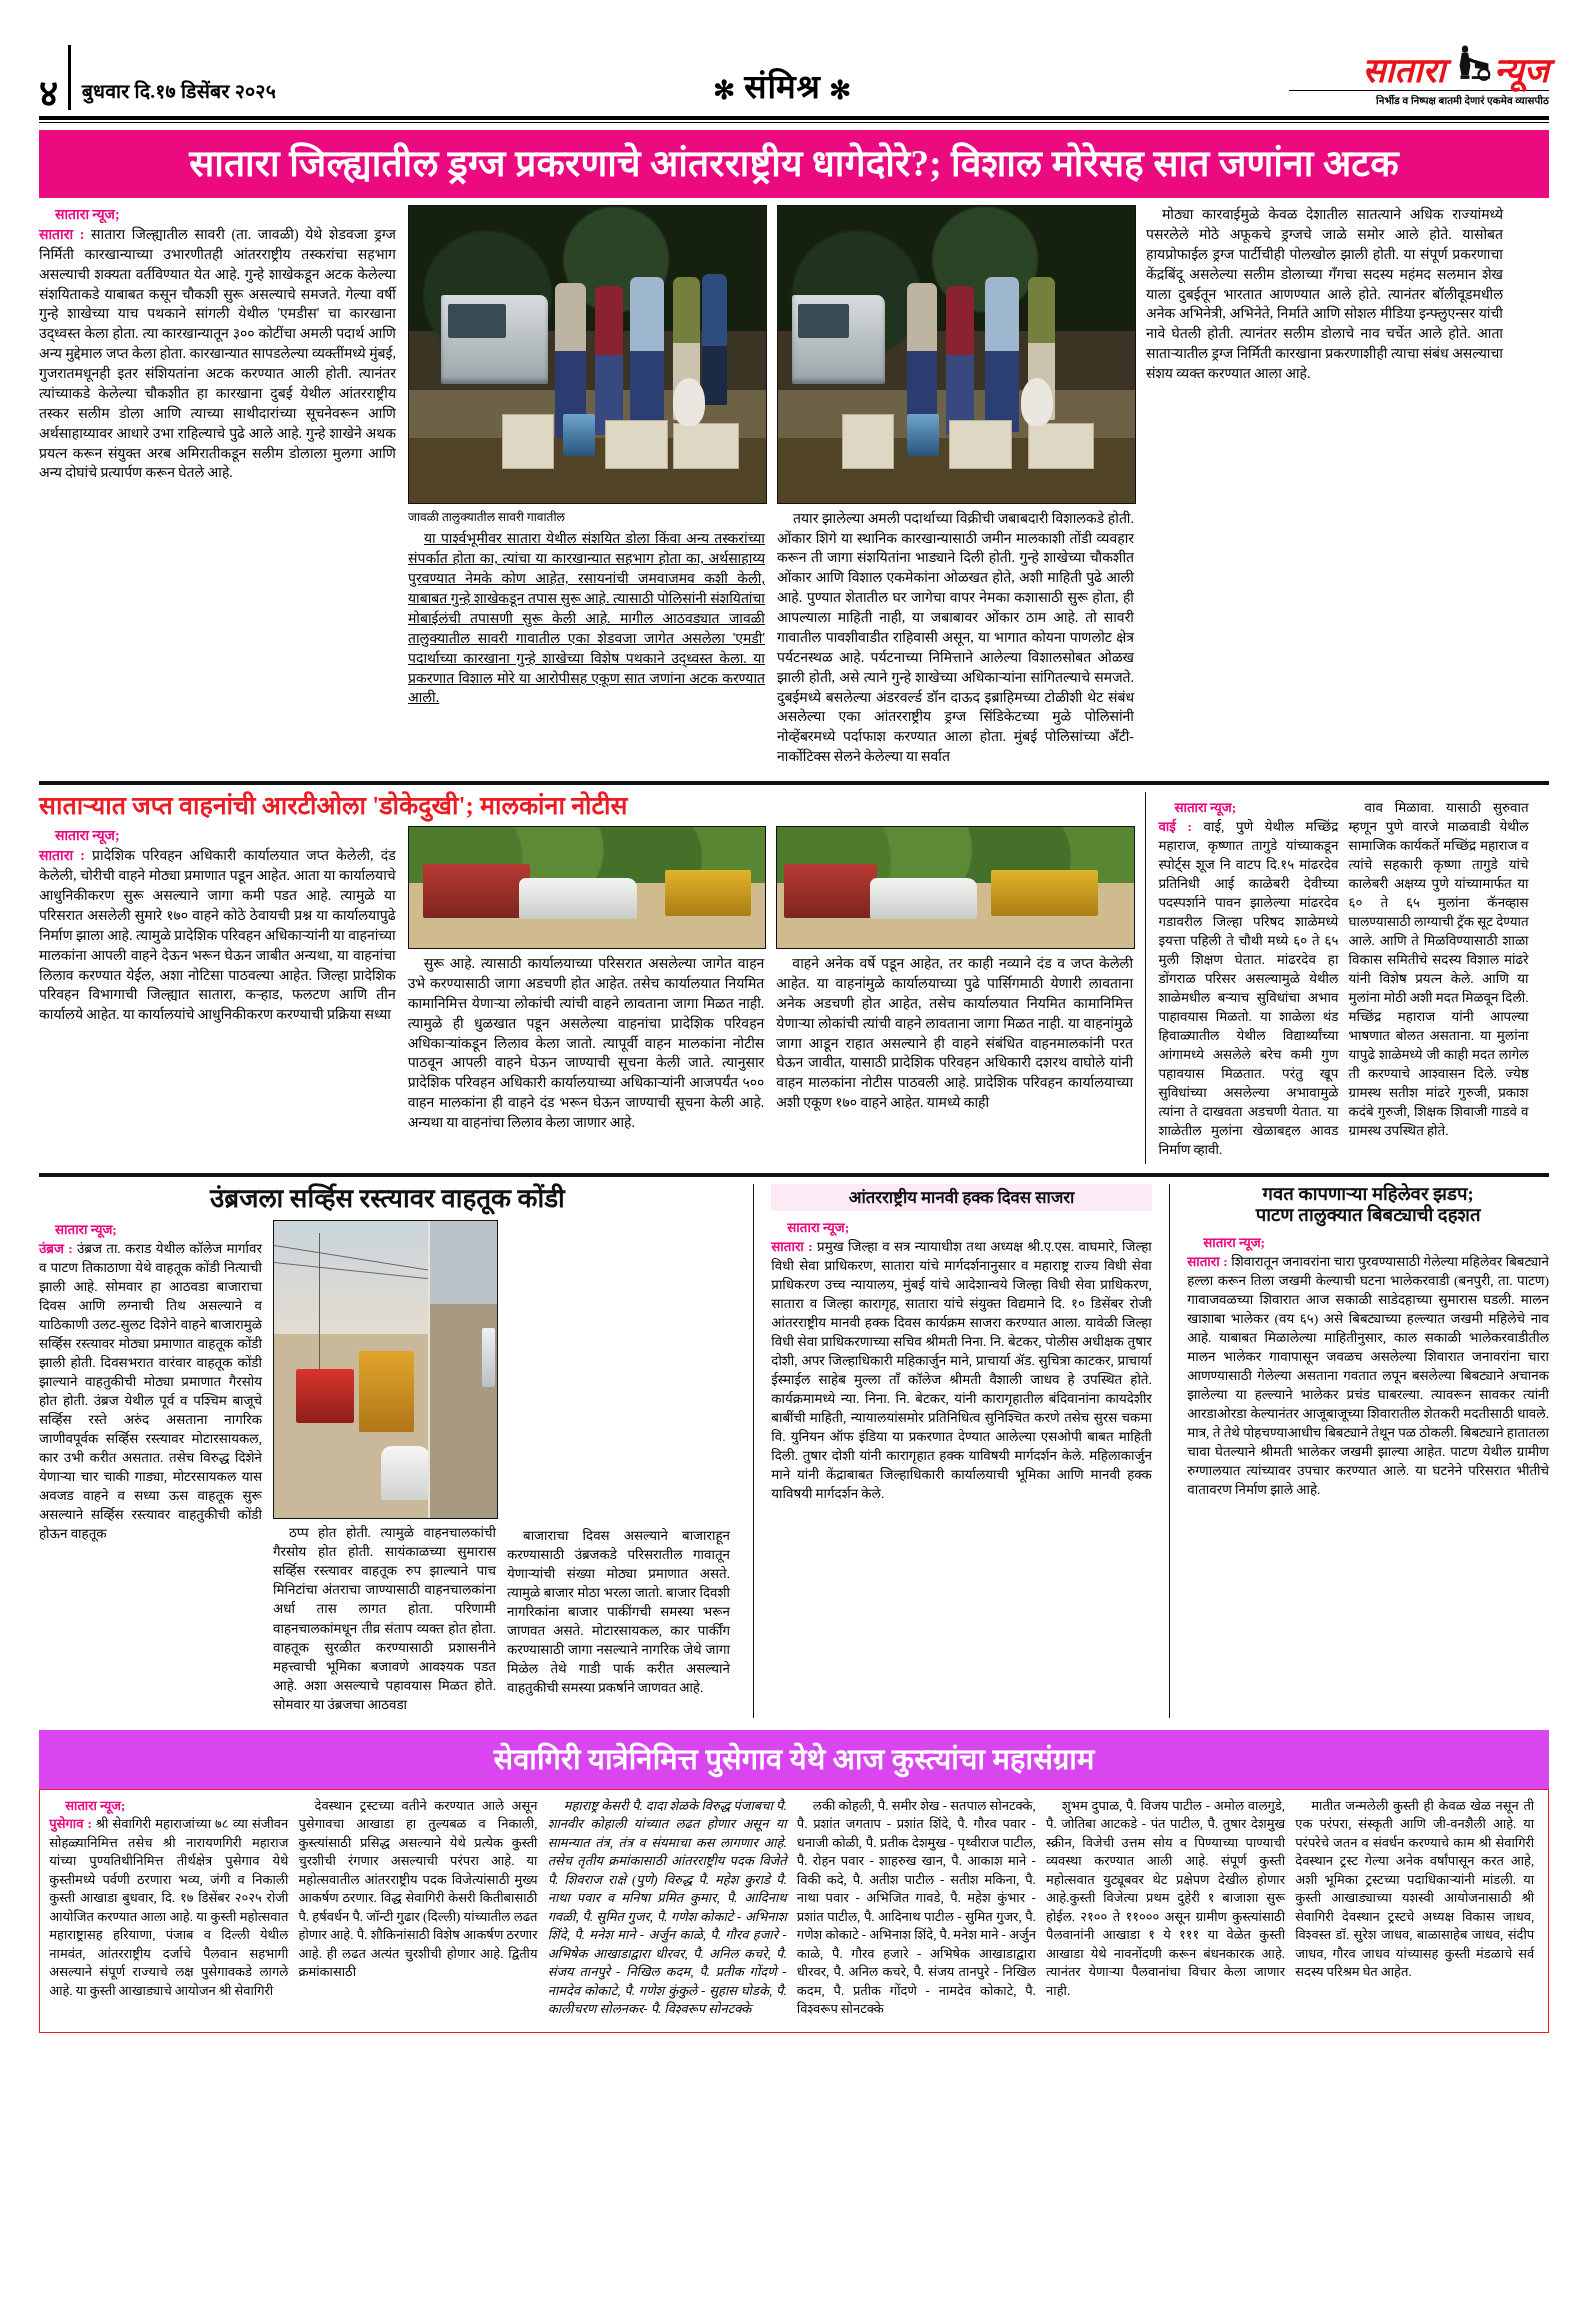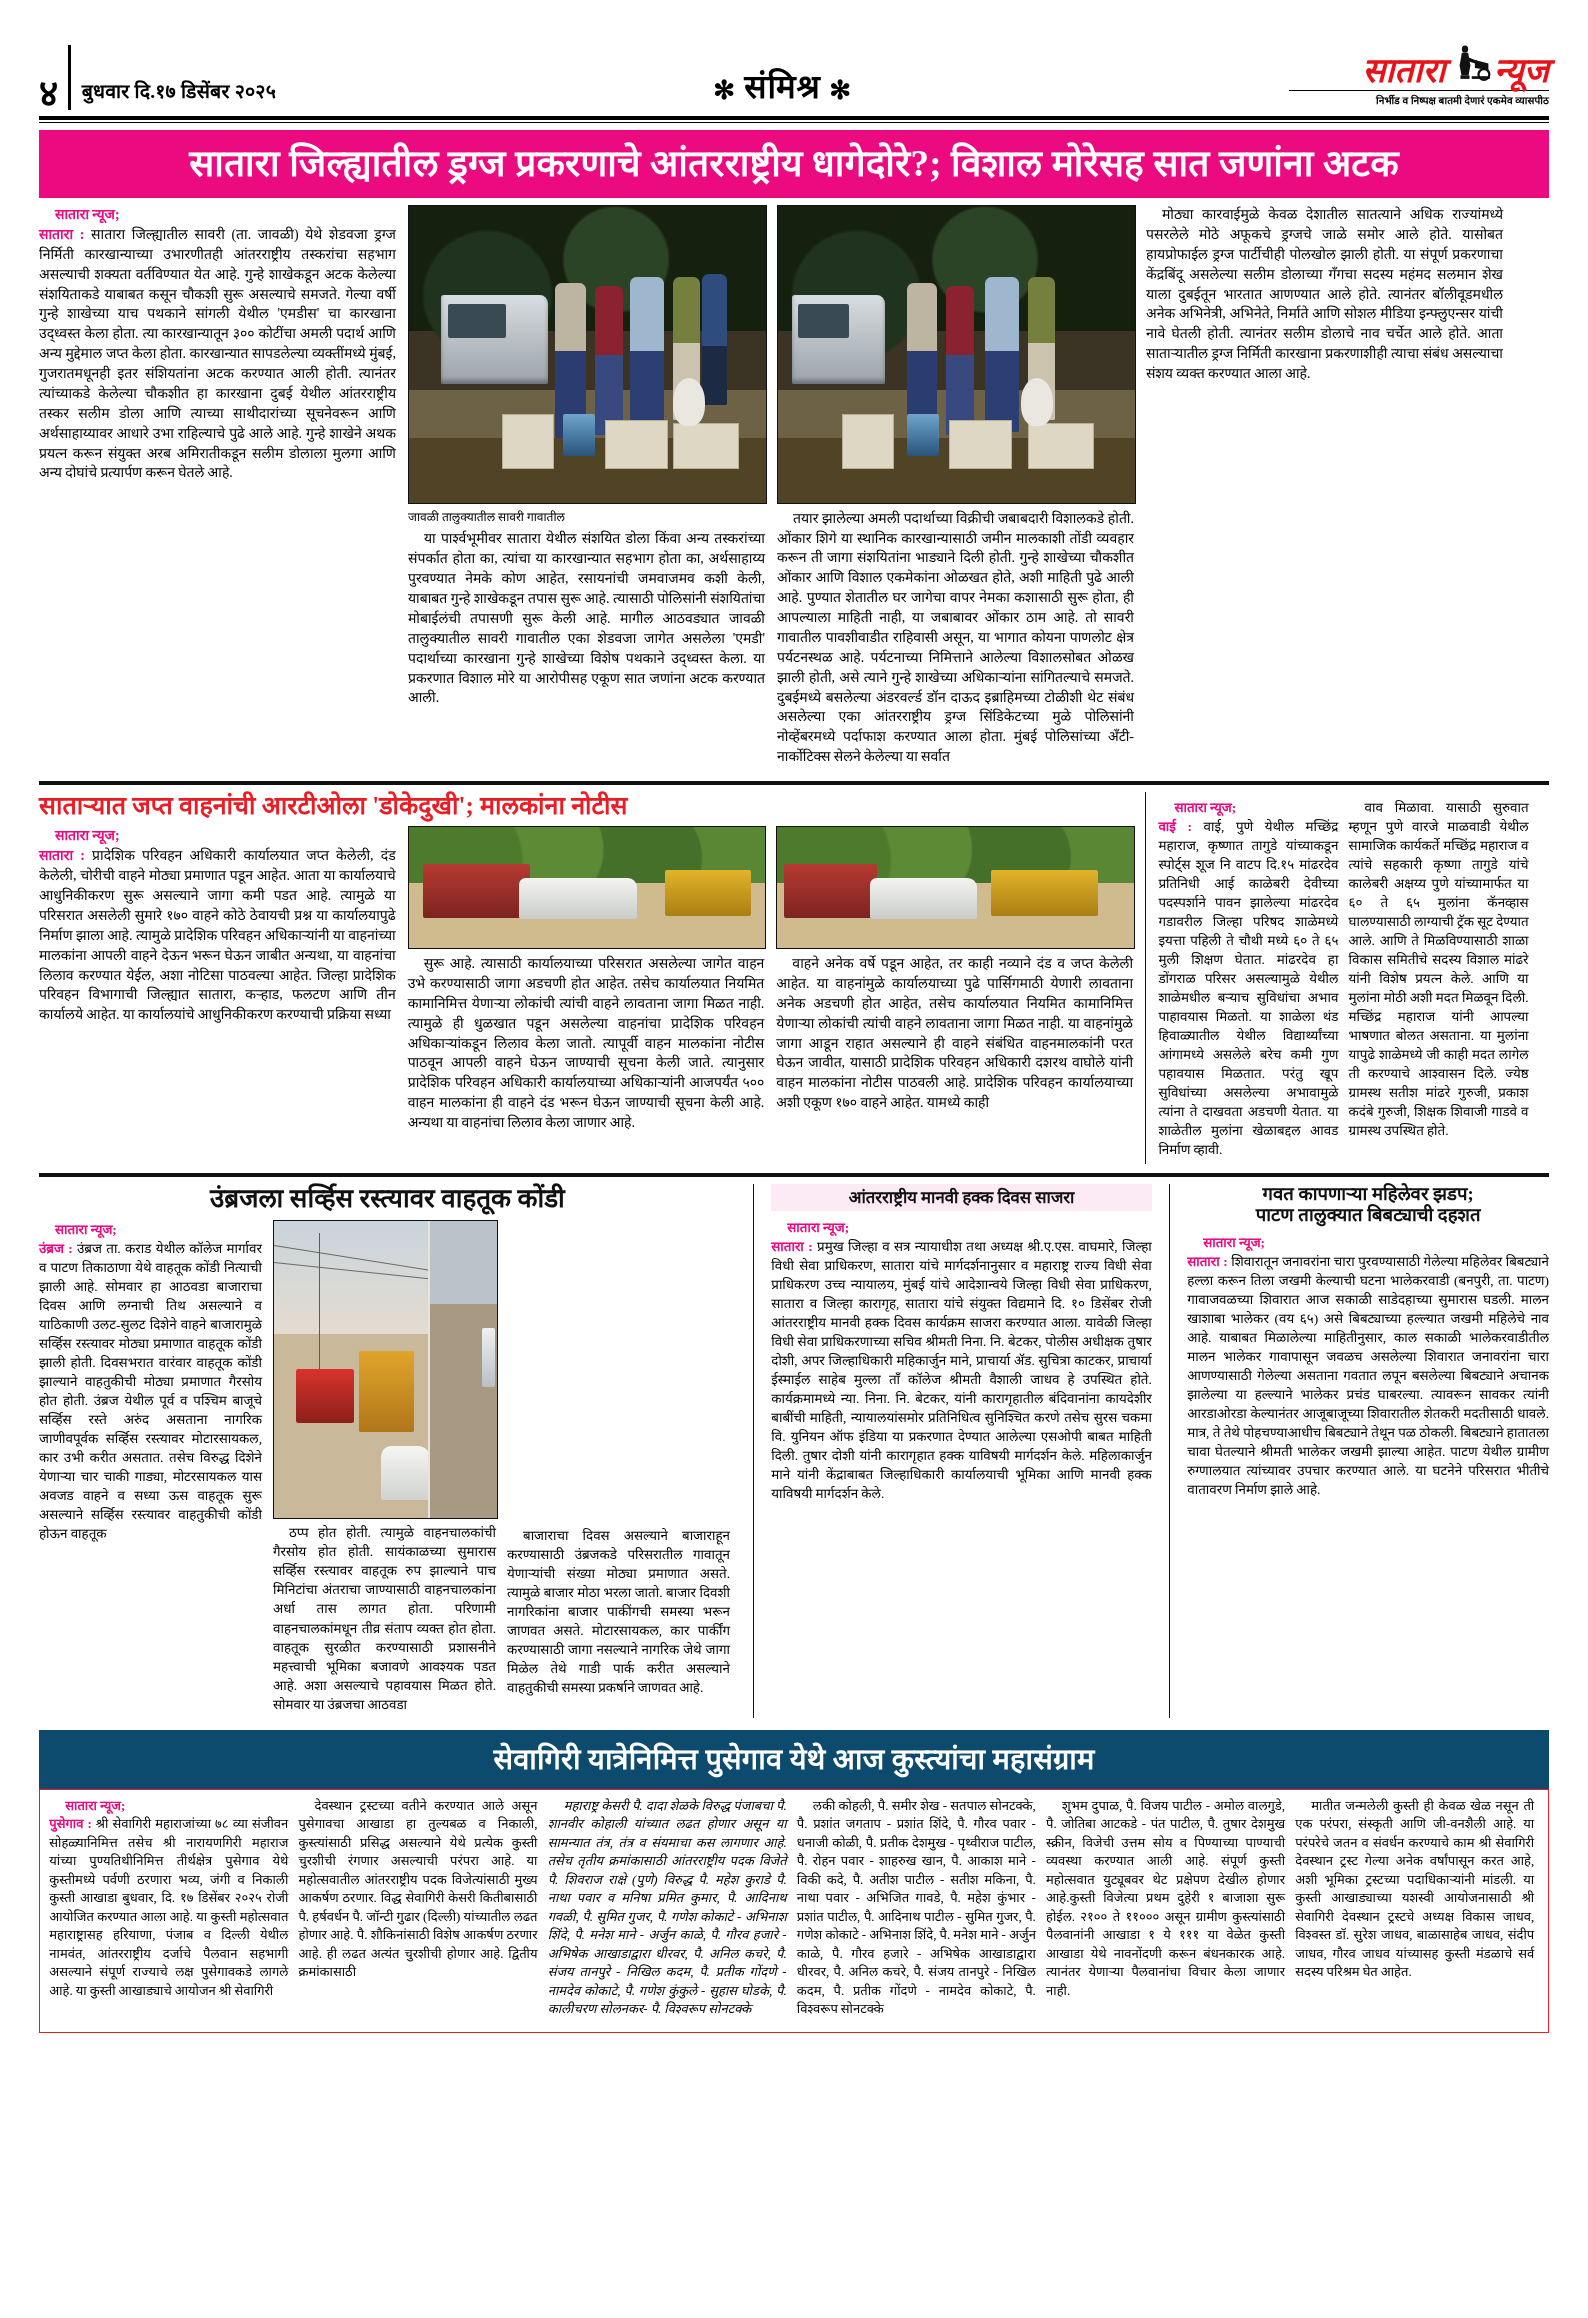--- a/index.html
+++ b/index.html
@@ -25,21 +25,21 @@
   .logo-a,.logo-b{color:#e8131a;font-size:34px;font-weight:700;font-style:italic;line-height:1;font-family:"Liberation Serif",serif;}
   .logo-emblem{width:45px;height:45px;margin:0 1.9px 0.9px 1.9px;position:relative;}
   .logo-tag{border-top:1.4px solid #000;margin-top:1.9px;font-size:10.2px;font-weight:700;padding-top:1.9px;letter-spacing:0.1px;}
 
   .rule-thick{height:4.2px;background:#000;margin:0 39px;}
   .rule-thin{height:1.4px;background:#000;margin:1.9px 39px 0 39px;}
 
   
   .banner{margin:6.5px 39px 0 39px;color:#fff;text-align:center;font-weight:700;letter-spacing:0.2px;}
   .banner-pink{background:#ec0a80;font-size:37px;padding:6.5px 0 10.2px 0;}
-  .banner-red{background:#0c4a6e;font-size:29px;padding:7.4px 0 12px 0;}
+  .banner-red{background:#d946ef;font-size:29px;padding:7.4px 0 12px 0;}
 
   .hl-red{color:#ec1c24;font-weight:700;text-align:left;font-size:25px;line-height:1.12;}
   .hl-pink{color:#ec2a8c;font-weight:700;text-align:center;font-size:21.3px;line-height:1.12;}
   .hl-black{color:#111;font-weight:700;text-align:center;font-size:26px;line-height:1.12;}
   .hl-black-sm{color:#111;font-weight:700;text-align:center;font-size:18.5px;line-height:1.14;}
   .hl-pink-box{background:#fceaf4;color:#111;font-weight:700;text-align:center;font-size:16.7px;line-height:1.18;padding:3.7px 2.8px;}
 
   
   .cols{display:flex;}
   .col{box-sizing:border-box;}
@@ -162,21 +162,21 @@
             <span class="p3"></span>
             <span class="p4"></span>
             <span class="p5"></span>
           <span class="box b1"></span>
             <span class="box b2"></span>
             <span class="box b3"></span>
           <span class="drum"></span>
             <span class="sack"></span>
         </div>
         <div class="caption">जावळी तालुक्यातील सावरी गावातील</div>
-        <div class="body-text" style="margin-top:4.6px;">
+        <div class="body-text" style="margin-top:4.6px;text-decoration:underline;">
           <p>या पार्श्वभूमीवर सातारा येथील संशयित डोला किंवा अन्य तस्करांच्या संपर्कात होता का, त्यांचा या कारखान्यात सहभाग होता का, अर्थसाहाय्य पुरवण्यात नेमके कोण आहेत, रसायनांची जमवाजमव कशी केली, याबाबत गुन्हे शाखेकडून तपास सुरू आहे. त्यासाठी पोलिसांनी संशयितांचा मोबाईलंची तपासणी सुरू केली आहे.
 
 मागील आठवड्यात जावळी तालुक्यातील सावरी गावातील एका शेडवजा जागेत असलेला 'एमडी' पदार्थाच्या कारखाना गुन्हे शाखेच्या विशेष पथकाने उद्ध्वस्त केला. या प्रकरणात विशाल मोरे या आरोपीसह एकूण सात जणांना अटक करण्यात आली.</p>
         </div>
       </div>
 
       <div class="col" style="width:357px;">
         <div class="photo ph-raid" style="width:100%;height:297px;margin-bottom:4.6px;">
           <span class="veh" style="left:4%;width:26%;"></span>
           <span class="p1" style="left:36%;"></span>

